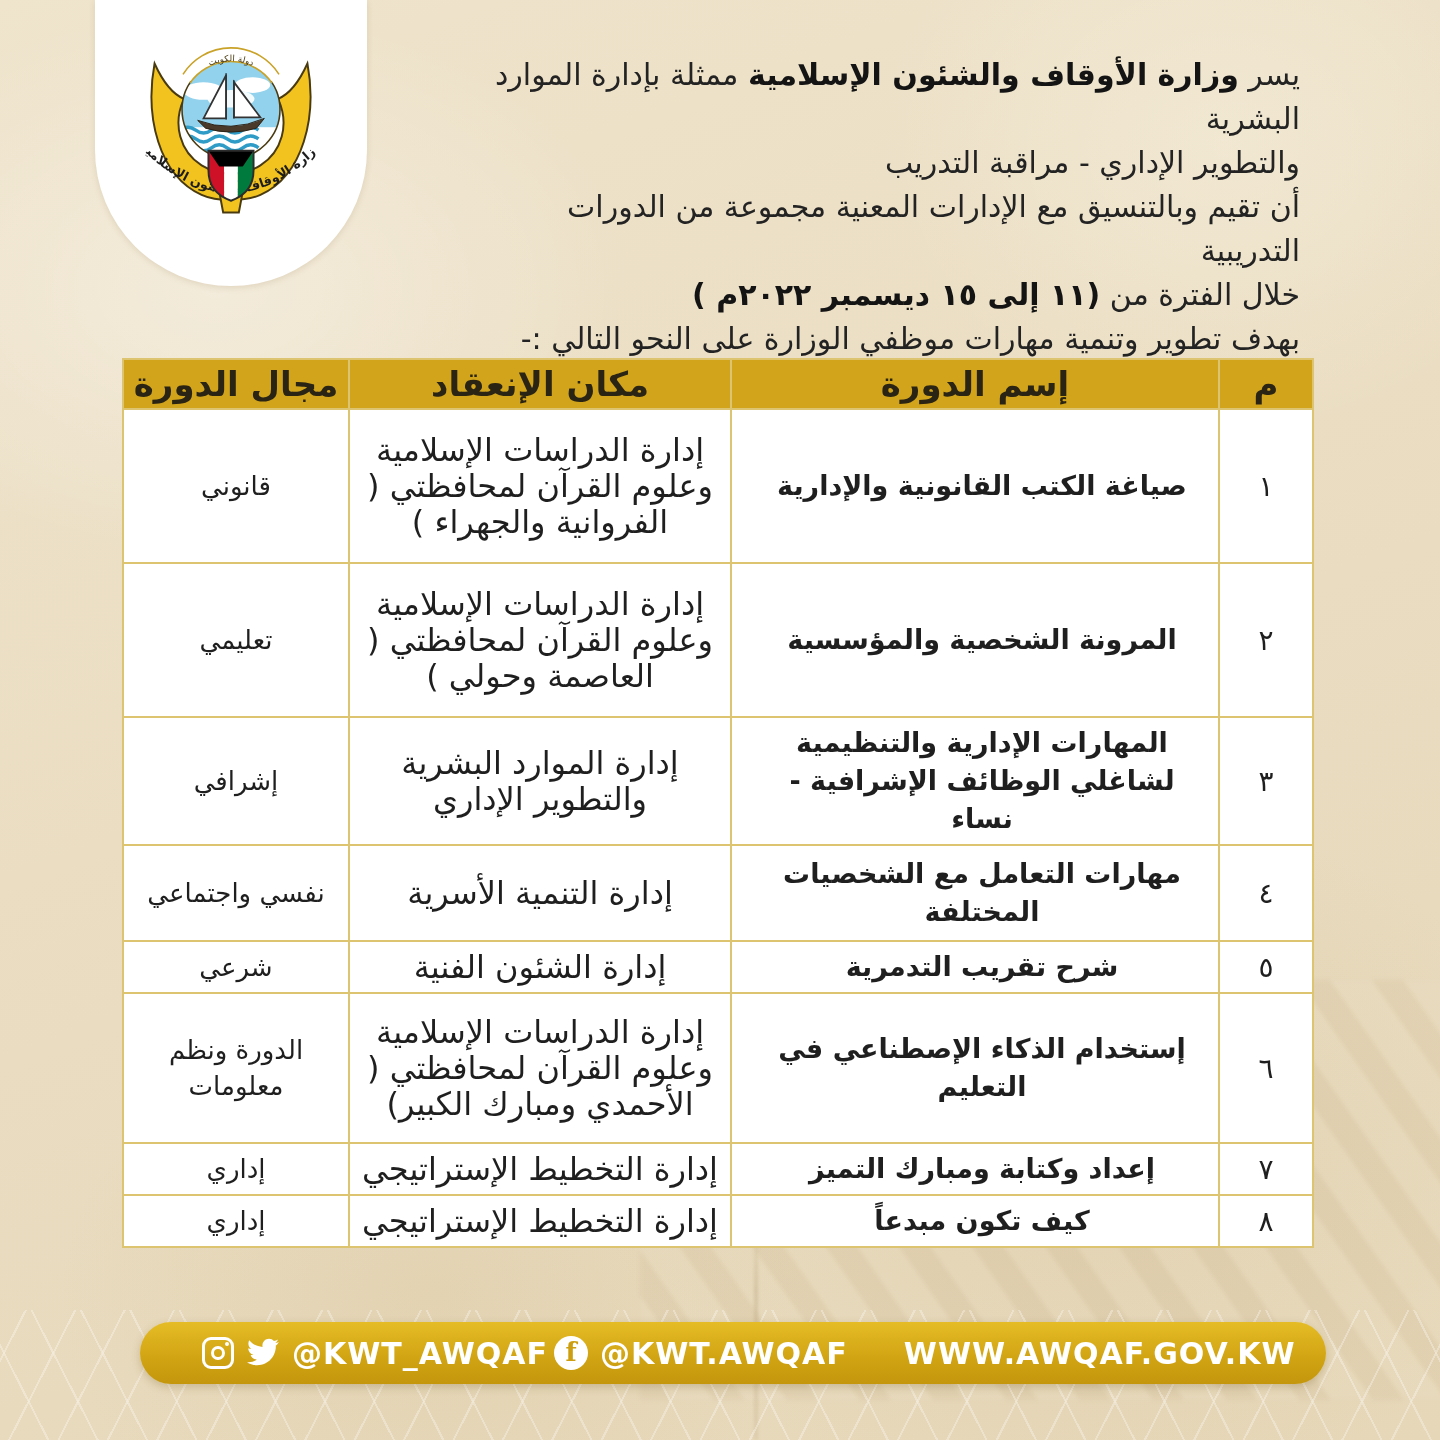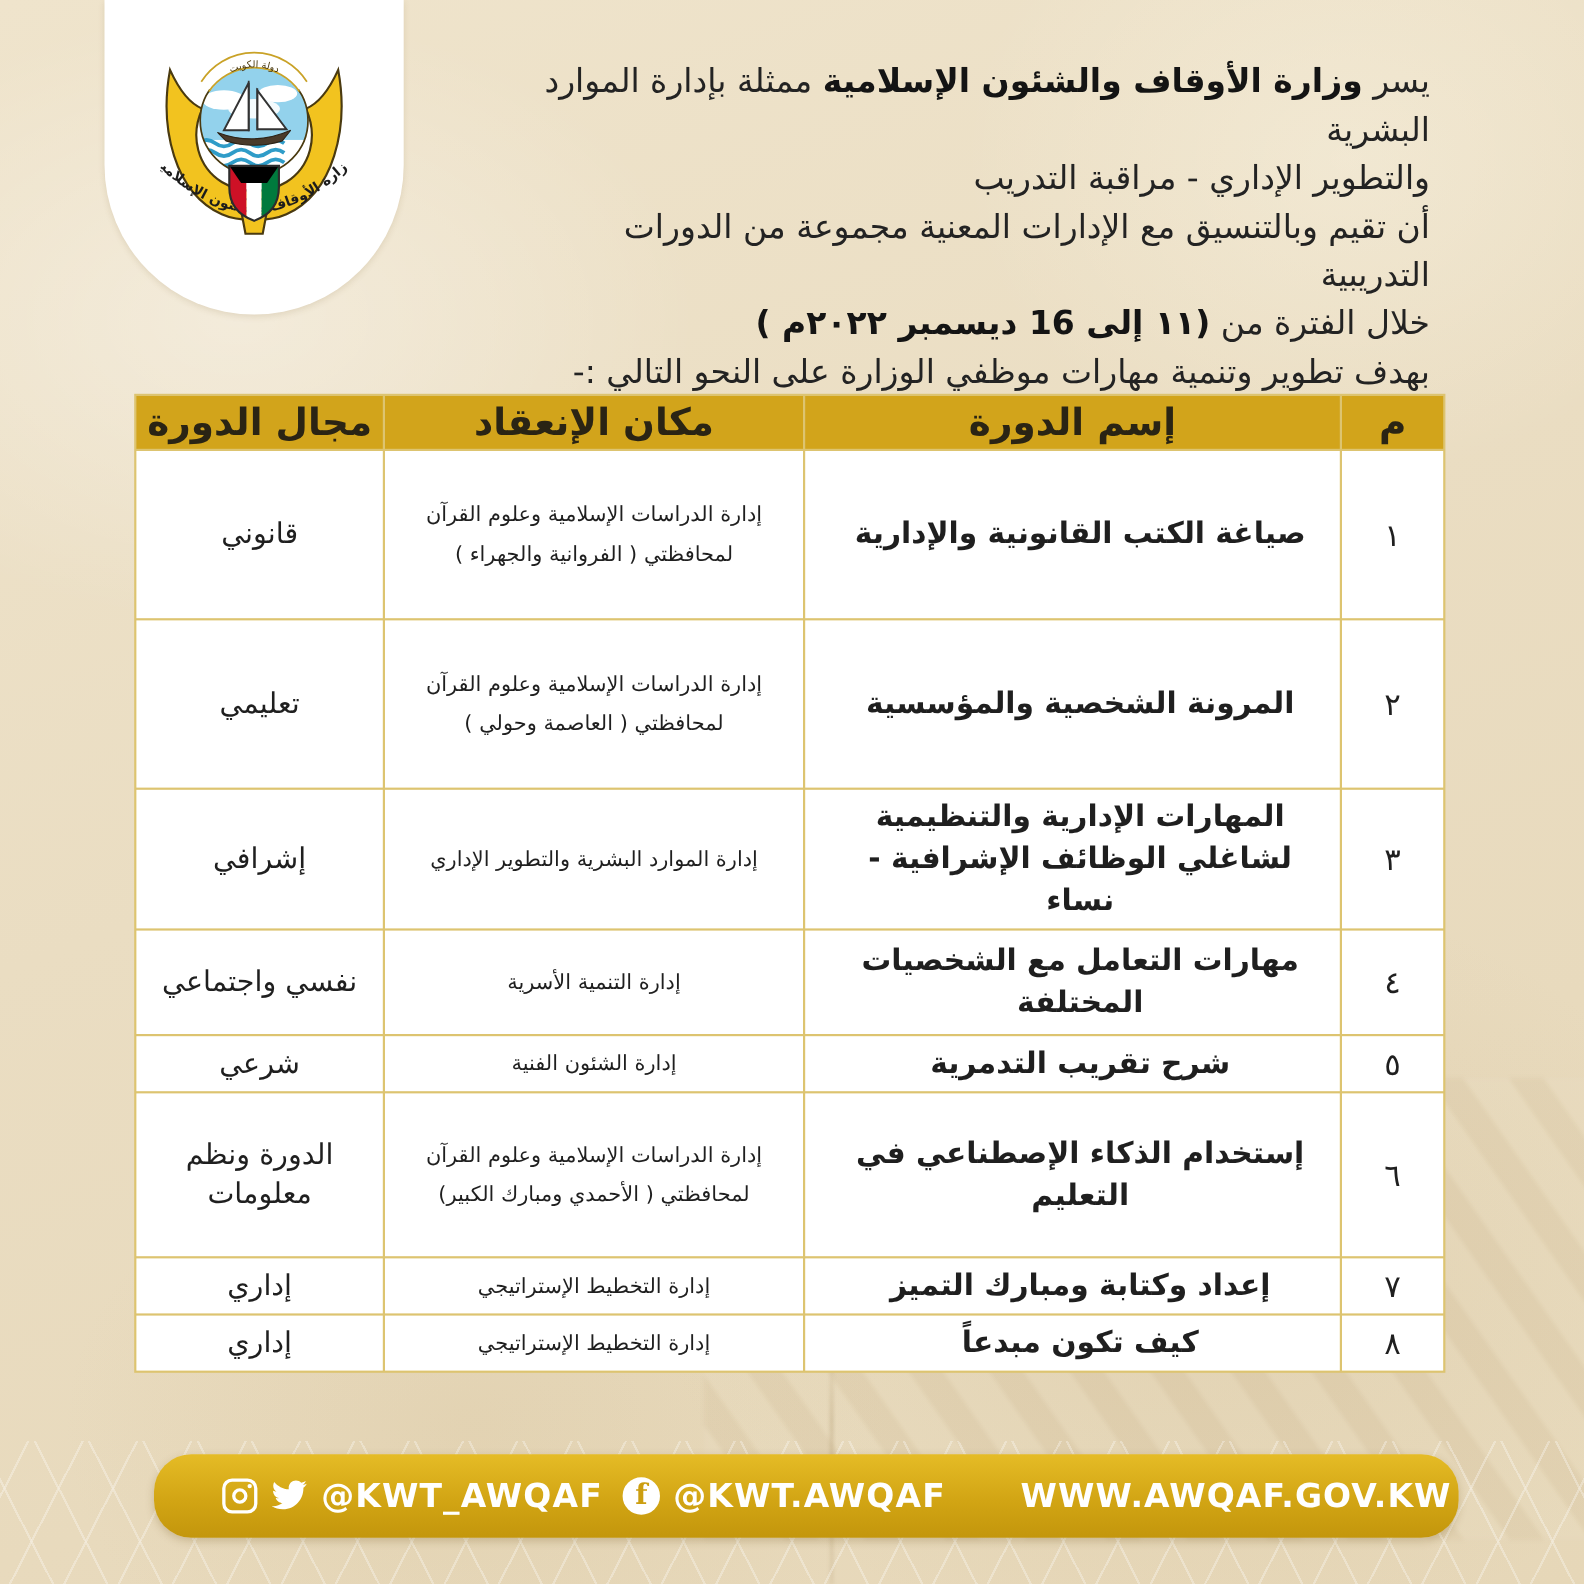--- a/index.html
+++ b/index.html
@@ -41,32 +41,32 @@
   
   .course-table{position:absolute;left:122px;top:358px;width:1192px;
     background:#DDC470;padding:2px;display:flex;flex-direction:column;gap:2px;
     box-sizing:border-box;}
   .t-row{display:grid;grid-template-columns:92px 486px 380px 1fr;gap:2px;direction:rtl;}
   .t-cell{background:#ffffff;display:flex;align-items:center;justify-content:center;
     text-align:center;color:#1f1f1f;padding:6px 10px;box-sizing:border-box;}
   .t-head .t-cell{background:#D2A41B;color:#2a2414;font-weight:700;font-size:34px;min-height:46px;padding:4px;}
   .cell-num{font-size:28px;}
   .cell-course{font-weight:700;font-size:27px;line-height:38px;padding-left:24px;}
-  .cell-venue{font-size:19px;line-height:36px;}
+  .cell-venue{font-size:32px;line-height:36px;}
   .cell-field{font-size:26px;line-height:36px;}
   .r-tall .t-cell{min-height:152px;}
   .r-mid  .t-cell{min-height:102px;}
   .r-mid2 .t-cell{min-height:94px;}
   .r-tall2 .t-cell{min-height:148px;}
   .r-short .t-cell{min-height:48px;}
 
   
-  .footer-bar{position:absolute;left:140px;top:1322px;width:1186px;height:76px;
+  .footer-bar{position:absolute;left:140px;top:1322px;width:1186px;height:62px;
     border-radius:34px;display:flex;align-items:center;
-    padding:0 42px 0 62px;box-sizing:border-box;gap:18px;
+    padding:0 42px 0 62px;box-sizing:border-box;gap:6px;
     background:linear-gradient(to bottom,#E5BC26 0%,#D2A514 55%,#C3960C 100%);
     box-shadow:0 3px 8px rgba(110,85,20,0.25);}
   .footer-bar .grp{display:flex;align-items:center;gap:12px;}
   .footer-txt{color:#ffffff;font-weight:700;font-size:30px;letter-spacing:1px;}
   .grp-fb{margin-right:50px;margin-left:0;}
   .website{margin-left:auto;}
   
   .ig{width:32px;height:32px;border:3px solid #fff;border-radius:9px;position:relative;display:inline-block;box-sizing:border-box;}
   .ig::before{content:"";position:absolute;left:6px;top:6px;width:14px;height:14px;border:3px solid #fff;border-radius:50%;box-sizing:border-box;}
   .ig::after{content:"";position:absolute;right:2px;top:2px;width:4px;height:4px;background:#fff;border-radius:50%;}
@@ -139,21 +139,21 @@
         <polygon points="77,127 123,127 112,143 88,143" fill="#000000"></polygon>
       </g>
       <path d="M77,127 L123,127 L123,147 Q123,170 100,178 Q77,170 77,147 Z" fill="none" stroke="#2c2c2c" stroke-width="2"></path>
     </svg>
   </div>
 
   <div class="intro">
     <div><span>يسر </span><span class="b">وزارة الأوقاف والشئون الإسلامية</span><span> ممثلة بإدارة الموارد البشرية</span></div>
     <div>والتطوير الإداري - مراقبة التدريب</div>
     <div>أن تقيم وبالتنسيق مع الإدارات المعنية مجموعة من الدورات التدريبية</div>
-    <div><span>خلال الفترة من </span><span class="b">(١١ إلى 16 ديسمبر ٢٠٢٢م )</span></div>
+    <div><span>خلال الفترة من </span><span class="b">(١١ إلى ١٥ ديسمبر ٢٠٢٢م )</span></div>
     <div>بهدف تطوير وتنمية مهارات موظفي الوزارة على النحو التالي :-</div>
   </div>
 
   <div class="course-table">
 
     <div class="t-row t-head">
       <div class="t-cell">م</div>
       <div class="t-cell">إسم الدورة</div>
       <div class="t-cell">مكان الإنعقاد</div>
       <div class="t-cell">مجال الدورة</div>

